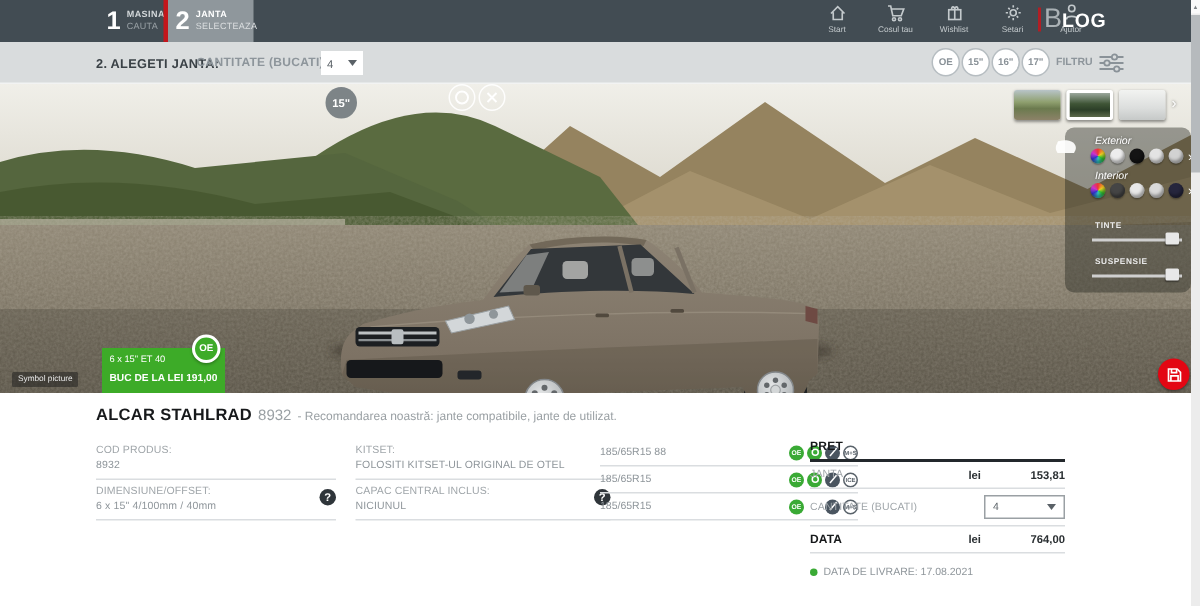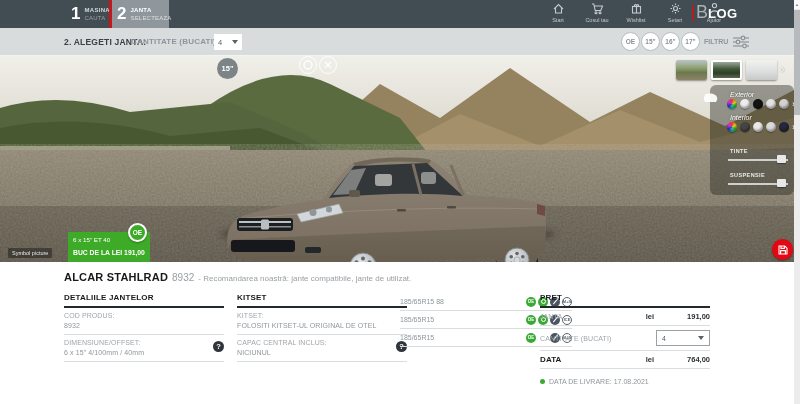--- a/index.html
+++ b/index.html
@@ -396,34 +396,32 @@
   </div>
 
   <section class="info">
     <div class="title-row">
       <span class="brand">ALCAR STAHLRAD</span>
       <span class="code">8932</span>
       <span class="desc">- Recomandarea noastră: jante compatibile, jante de utilizat.</span>
     </div>
 
     <div class="col col1">
-      <div class="col-header">DETALIILE JANTELOR</div>
       <div class="d-row">
         <div class="d-label">COD PRODUS:</div>
         <div class="d-value">8932</div>
       </div>
       <div class="d-row">
         <div class="d-label">DIMENSIUNE/OFFSET:</div>
         <div class="d-value">6 x 15" 4/100mm / 40mm</div>
         <span class="help">?</span>
       </div>
     </div>
 
     <div class="col col2">
-      <div class="col-header">KITSET</div>
       <div class="d-row">
         <div class="d-label">KITSET:</div>
         <div class="d-value">FOLOSITI KITSET-UL ORIGINAL DE OTEL</div>
       </div>
       <div class="d-row">
         <div class="d-label">CAPAC CENTRAL INCLUS:</div>
         <div class="d-value">NICIUNUL</div>
         <span class="help">?</span>
       </div>
     </div>
@@ -456,21 +454,21 @@
           <span class="badge season">M+S</span>
         </span>
       </div>
     </div>
 
     <div class="col col4">
       <div class="col-header">PRET</div>
       <div class="p-row">
         <span class="p-lbl">JANTA</span>
         <span class="p-cur">lei</span>
-        <span class="p-val">191,00</span>
+        <span class="p-val">153,81</span>
       </div>
       <div class="p-row">
         <span class="p-lbl">CANTITATE (BUCATI)</span>
         <div class="price-select">
           <span>4</span>
           <i class="caret"></i>
         </div>
       </div>
       <div class="p-row suma">
         <span class="p-lbl">DATA</span>

